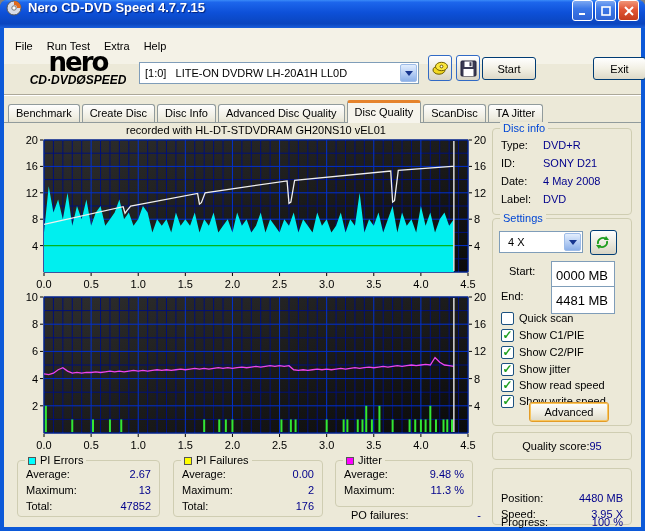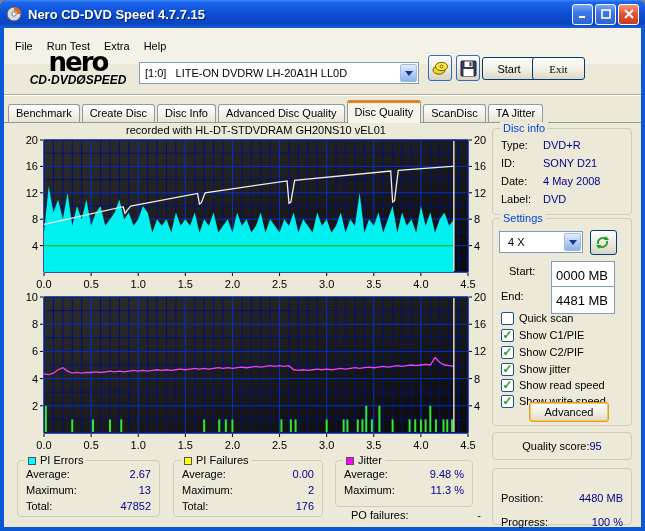--- a/index.html
+++ b/index.html
@@ -2,21 +2,21 @@
 <html><head>
 <meta charset="utf-8">
 <style>
   * { margin:0; padding:0; box-sizing:border-box; }
   body { font-family:"Liberation Sans", sans-serif; background:#808080; }
   #window { position:relative; width:645px; height:531px; background:#0C59D8;
             border-radius:7px 7px 0 0; overflow:hidden; font-size:11px; color:#000; }
   
   #titlebar { position:absolute; left:0; top:0; width:645px; height:28px;
     background:linear-gradient(180deg,#3A8BF8 0%,#1D66EC 8%,#0D50D8 45%,#0A45BE 85%,#1A5FDC 100%);
-    display:flex; align-items:center; padding:0 6px; }
+    display:flex; padding:0 6px; }
   #title-text { color:#fff; font-weight:bold; font-size:13px; margin-left:6px;
     text-shadow:1px 1px 1px #00227A; flex:1; }
   .winbtn { width:21px; height:21px; border:1px solid #fff; border-radius:3px; margin-left:2px;
     display:flex; align-items:center; justify-content:center;
     background:linear-gradient(180deg,#7CA8F2 0%,#3C78E8 40%,#2E63D4 100%); }
   .winbtn.close { background:linear-gradient(180deg,#F09578 0%,#E25635 45%,#C43C1D 100%); }
   
   #client { position:absolute; left:4px; top:28px; width:637px; height:499px; background:#ECE9D8; }
   #menubar { position:absolute; left:4px; top:28px; width:637px; height:36px;
     background:#F4F2E7; display:flex; align-items:center; padding-left:4px; }
@@ -129,21 +129,21 @@
     </div>
     <div class="tool-btn" style="left:452px;">
       <svg width="17" height="17" viewBox="0 0 17 17">
         <rect x="1" y="1" width="15" height="15" rx="1" fill="#3A3A52" stroke="#20203A"></rect>
         <rect x="4.5" y="1.5" width="8" height="5.5" fill="#FFF"></rect>
         <rect x="9.5" y="2.2" width="2" height="4" fill="#3A3A52"></rect>
         <rect x="3.5" y="9" width="10" height="7" fill="#FFF"></rect>
       </svg>
     </div>
     <div class="push-btn" style="left:478px; width:54px;">Start</div>
-    <div class="push-btn" style="left:528px; width:53px;font-family:Liberation Serif, serif;">Exit</div>
+    <div class="push-btn" style="left:589px; width:53px;">Exit</div>
   </div>
 
   <div id="tabstrip">
     <div class="tab">Benchmark</div>
     <div class="tab">Create Disc</div>
     <div class="tab">Disc Info</div>
     <div class="tab">Advanced Disc Quality</div>
     <div class="tab active">Disc Quality</div>
     <div class="tab">ScanDisc</div>
     <div class="tab">TA Jitter</div>
@@ -486,20 +486,24 @@
 
   <div class="groupbox" style="left:492px; top:468px; width:140px; height:57px;">
     <div class="srow" style="top:8px;margin-top:39px;">
         <span>Progress:</span>
         <span class="v">100 %</span>
       </div>
     <div class="srow" style="top:23px;">
         <span>Position:</span>
         <span class="v">4480 MB</span>
       </div>
+    <div class="srow" style="top:39px;">
+        <span>Speed:</span>
+        <span class="v">3.95 X</span>
+      </div>
   </div>
 
   <div class="groupbox" style="left:17px; top:460px; width:143px; height:57px;">
     <span class="gb-title"><span class="legend-sq" style="background:#00FFFF;"></span><span>PI Errors</span></span>
     <div class="srow" style="top:7px;">
         <span>Average:</span>
         <span class="v">2.67</span>
       </div>
     <div class="srow" style="top:23px;">
         <span>Maximum:</span>

